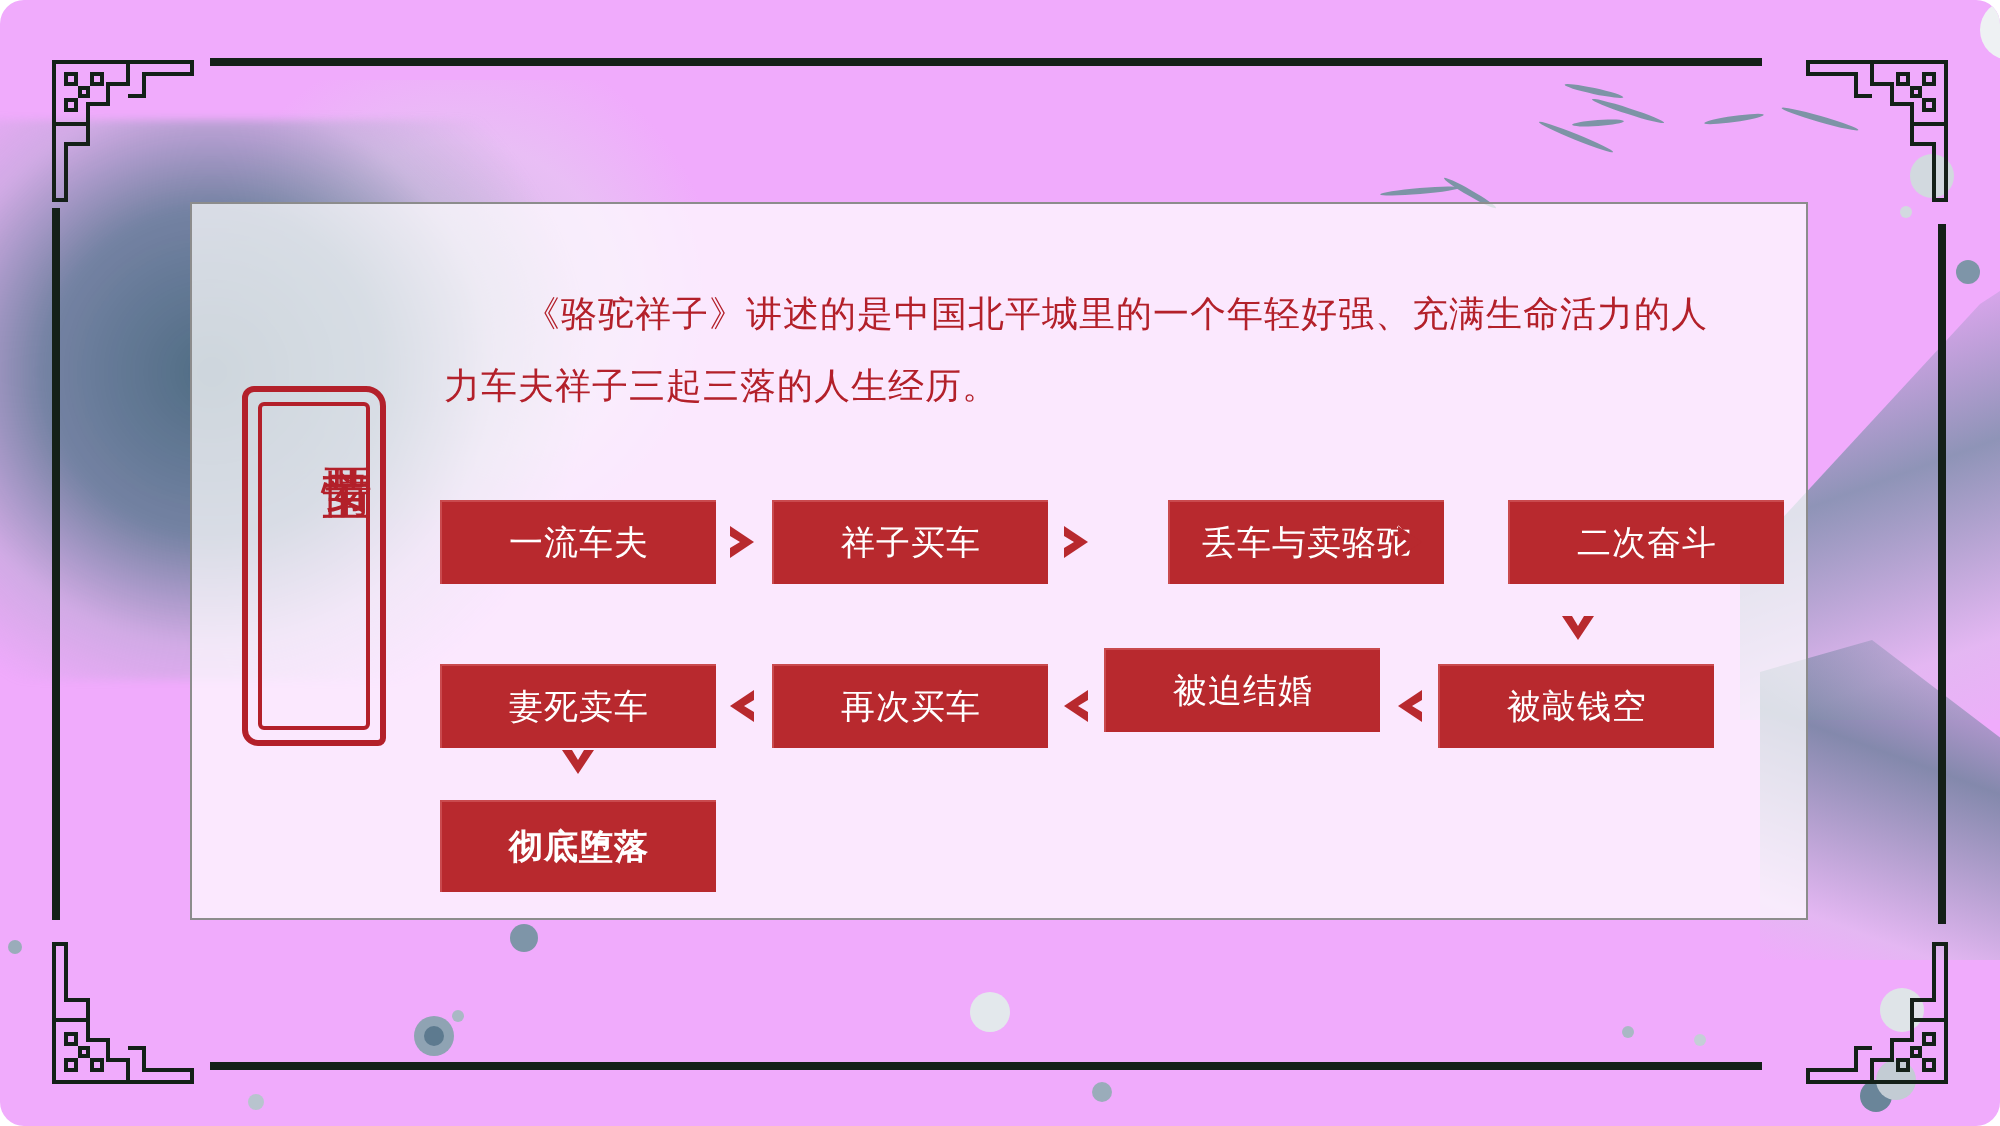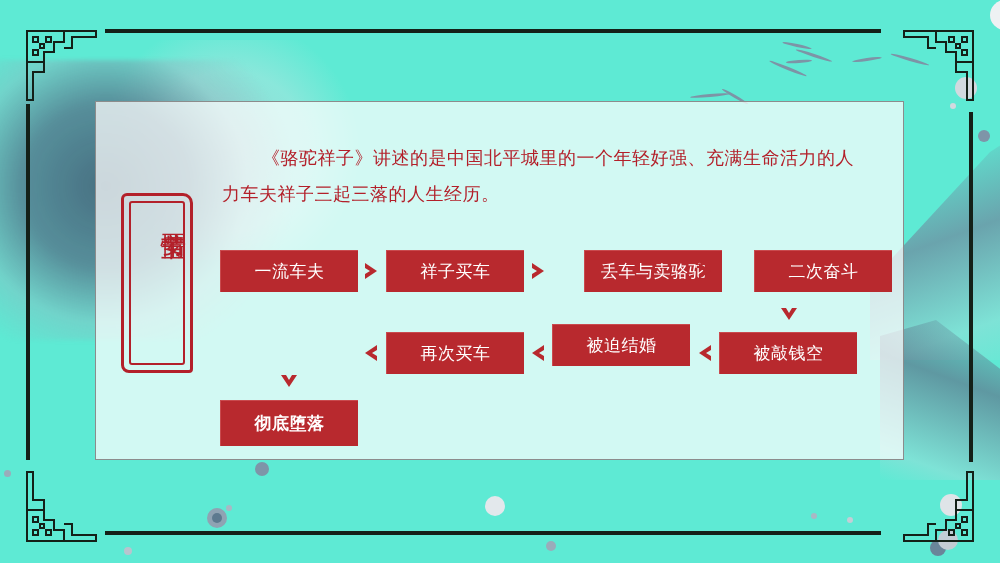--- a/index.html
+++ b/index.html
@@ -1,17 +1,17 @@
 <!DOCTYPE html>
 <html><head>
 <meta charset="utf-8">
 <style>
   html, body { margin:0; padding:0; }
   body { width:1000px; height:563px; overflow:hidden; background:#ffffff; font-family:"DejaVu Sans", sans-serif; position:relative; }
-  .slide { position:absolute; left:0; top:0; width:1000px; height:563px; overflow:hidden; background:#5eead4; }
+  .slide { position:absolute; left:0; top:0; width:1000px; height:563px; overflow:hidden; background:#f0abfc;border-radius:12px; }
 
   
   .ink { position:absolute; pointer-events:none; }
   .mtn-left { left:-30px; top:60px; width:340px; height:280px;
     background: radial-gradient(ellipse 55% 65% at 40% 45%, rgba(70,105,125,0.95) 0%, rgba(85,120,140,0.8) 45%, rgba(150,170,185,0.35) 75%, rgba(255,255,255,0) 100%); filter:blur(2px); }
   .mtn-left2 { left:100px; top:40px; width:260px; height:220px;
     background: radial-gradient(ellipse 50% 60% at 50% 50%, rgba(190,200,210,0.55) 0%, rgba(220,226,232,0.35) 60%, rgba(255,255,255,0) 100%); }
   .mtn-right-top { left:870px; top:100px; width:200px; height:260px;
     background: linear-gradient(160deg, rgba(255,255,255,0) 20%, rgba(110,140,160,0.75) 50%, rgba(200,210,220,0.3) 80%, rgba(255,255,255,0) 100%); clip-path: polygon(0 70%, 60% 20%, 100% 0, 100% 100%, 0 100%); }
   .mtn-right-bot { left:880px; top:320px; width:140px; height:160px;
@@ -196,20 +196,21 @@
       <svg viewBox="0 0 18 18">
         <path d="M15 1 L3 9 L15 17 L15 12 L10 9 L15 6 Z" fill="#b8292e"></path>
       </svg>
     </div>
   <div class="step" style="left:386px;top:332px;">再次买车</div>
   <div class="arrow" style="left:362px;top:344px;">
       <svg viewBox="0 0 18 18">
         <path d="M15 1 L3 9 L15 17 L15 12 L10 9 L15 6 Z" fill="#b8292e"></path>
       </svg>
     </div>
+  <div class="step" style="left:220px;top:332px;">妻死卖车</div>
 
   <div class="arrow" style="left:280px;top:374px;width:18px;height:14px;">
       <svg viewBox="0 0 18 14">
         <path d="M1 1 L9 13 L17 1 L12 1 L9 6 L6 1 Z" fill="#b8292e"></path>
       </svg>
     </div>
 
   <div class="step" style="left:220px;top:400px;height:46px;font-weight:bold;">彻底堕落</div>
 
 </div>

